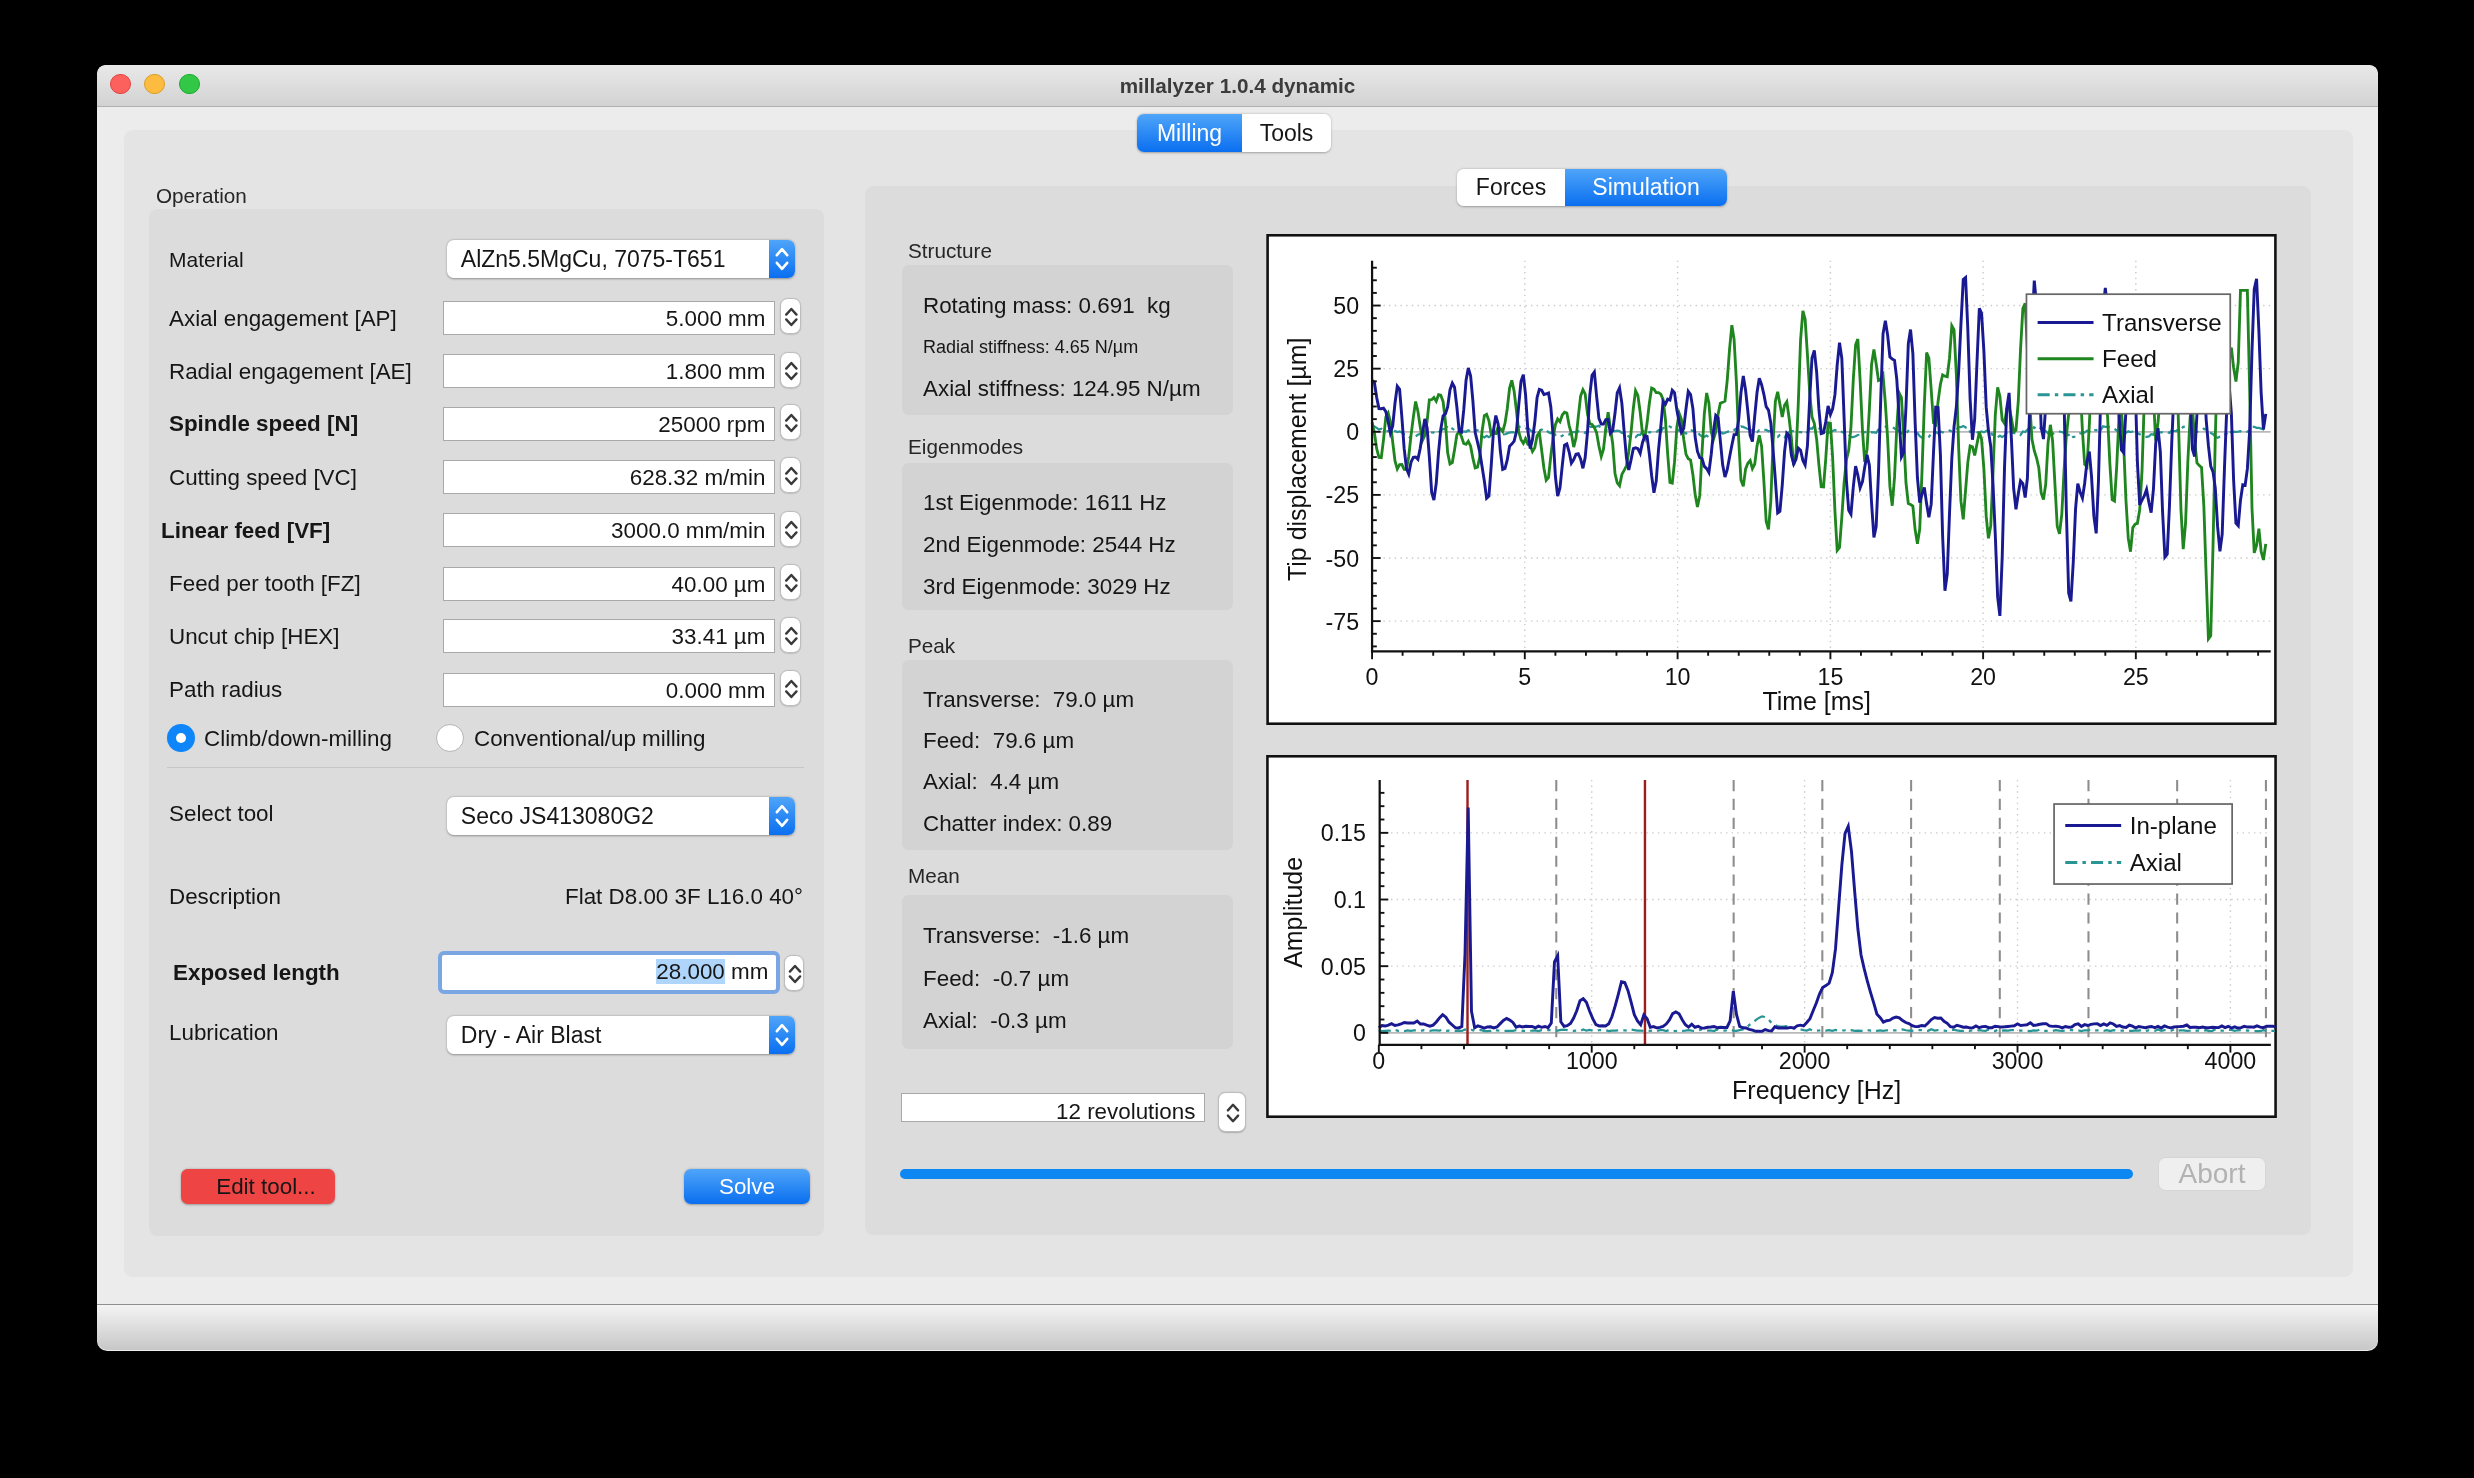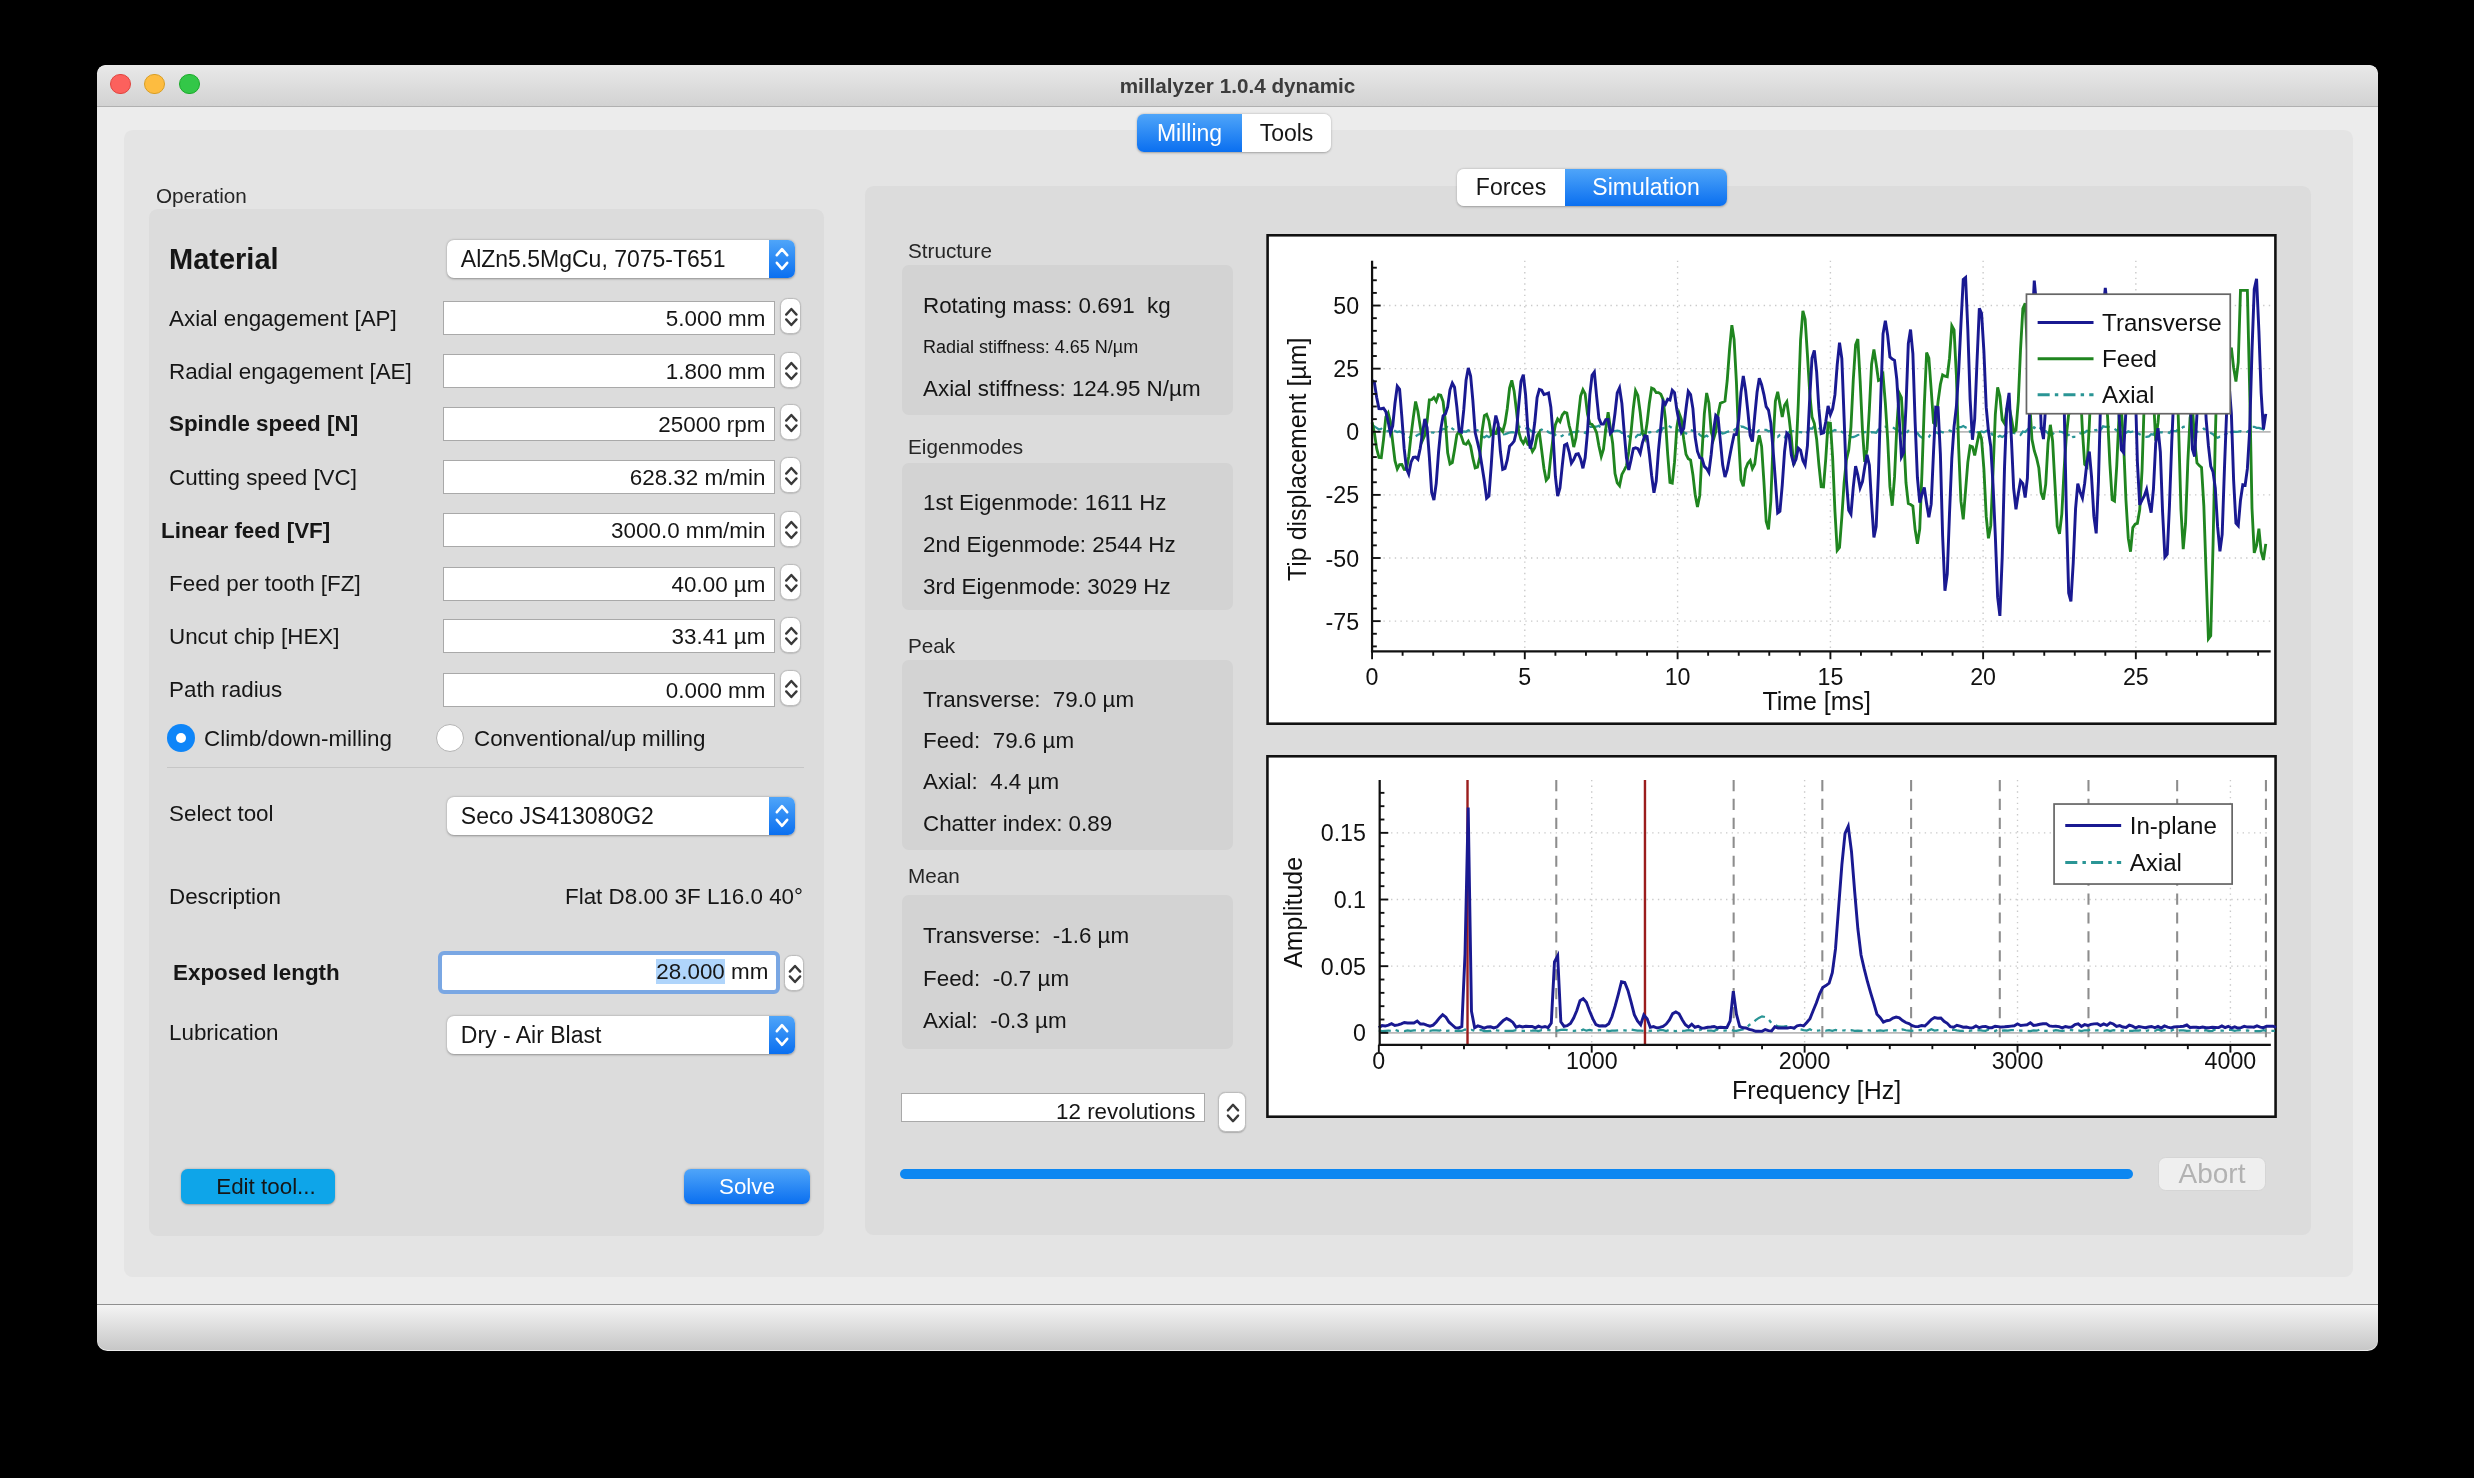--- a/index.html
+++ b/index.html
@@ -37,21 +37,21 @@
 .ddcap { position:absolute; right:0; top:0; height:100%;
   background:linear-gradient(#4fa5f9,#0a6ff0); border-radius:0 6.9px 6.9px 0; }
 .ibox { position:absolute; background:#d3d3d3; border-radius:6.9px; }
 .radio { position:absolute; width:28px; height:28px; border-radius:50%; }
 .radio.sel { background:#0e85f8; }
 .radio.sel::after { content:""; position:absolute; left:9px; top:9px; width:10.3px;
   height:10.3px; border-radius:50%; background:#fff; }
 .radio.un { background:#fff; border:1.3px solid #b4b4b4; }
 .btn { position:absolute; border-radius:6.9px; font-size:22.4px; display:flex;
   align-items:center; justify-content:center; }
-.btn.white { background:#0ea5e9; color:#161616; box-shadow:0 0.9px 2.2px rgba(0,0,0,.3);padding-left:16px; }
+.btn.white { background:#ef4444; color:#161616; box-shadow:0 0.9px 2.2px rgba(0,0,0,.3);padding-left:16px; }
 .btn.blue { background:linear-gradient(#4fa5f9,#0a6ff0); color:#fff;
   box-shadow:0 0.9px 2.2px rgba(0,0,0,.3); }
 .chart { position:absolute; }
 #progress { position:absolute; left:803px; top:1104px; width:1233px; height:10.3px;
   border-radius:5.2px; background:#0d87f1; }
 #abort { position:absolute; left:2061px; top:1092px; width:108px; height:34px;
   border-radius:7.7px; background:#efefef; border:1.3px solid #d5d5d5; color:#b2b2b2;
   font-size:28px; display:flex; align-items:center; justify-content:center; }
 .sep { position:absolute; height:1.3px; background:#c6c6c6; }
 </style>
@@ -67,21 +67,21 @@
   <div class="light" style="left:82px;background:#33c748;border:0.4px solid #1aab29"></div>
 
   <div class="seg" style="left:1040px;top:49px;width:194px;height:38px">
     <div class="on" style="width:105px">Milling</div>
     <div class="off" style="width:89px">Tools</div>
   </div>
 
   <div class="lbl small" style="left:59px;top:110px">Operation</div>
   <div class="panel" style="left:52px;top:144px;width:675px;height:1027px"></div>
 
-  <div class="lbl" style="left:72px;top:172px;font-weight:700;font-size:29px">Material</div>
+  <div class="lbl" style="left:72px;top:172px;font-weight:400;font-size:21px">Material</div>
   <div class="dd" style="left:350px;top:175px;width:348px;height:38px">
       <span class="ddtext">AlZn5.5MgCu, 7075-T651</span>
       <span class="ddcap" style="width:26px"><svg width="26" height="38" viewBox="0 0 30 44">
           <path d="M9.0 17.6 l6 -7 l6 7" fill="none" stroke="#fff" stroke-width="3" stroke-linecap="round" stroke-linejoin="round"></path>
           <path d="M9.0 26.4 l6 7 l6 -7" fill="none" stroke="#fff" stroke-width="3" stroke-linecap="round" stroke-linejoin="round"></path>
         </svg></span>
     </div>
   <div class="lbl" style="left:72px;top:231px;font-weight:400;font-size:22.4px">Axial engagement [AP]</div>
 <div class="fld" style="left:346px;top:236px;width:332px;height:34px;line-height:34px">5.000 mm</div>
 <div class="stepper" style="left:683px;top:233px;width:20.7px;height:36px"><svg width="20.7" height="36" viewBox="0 0 24 42">

